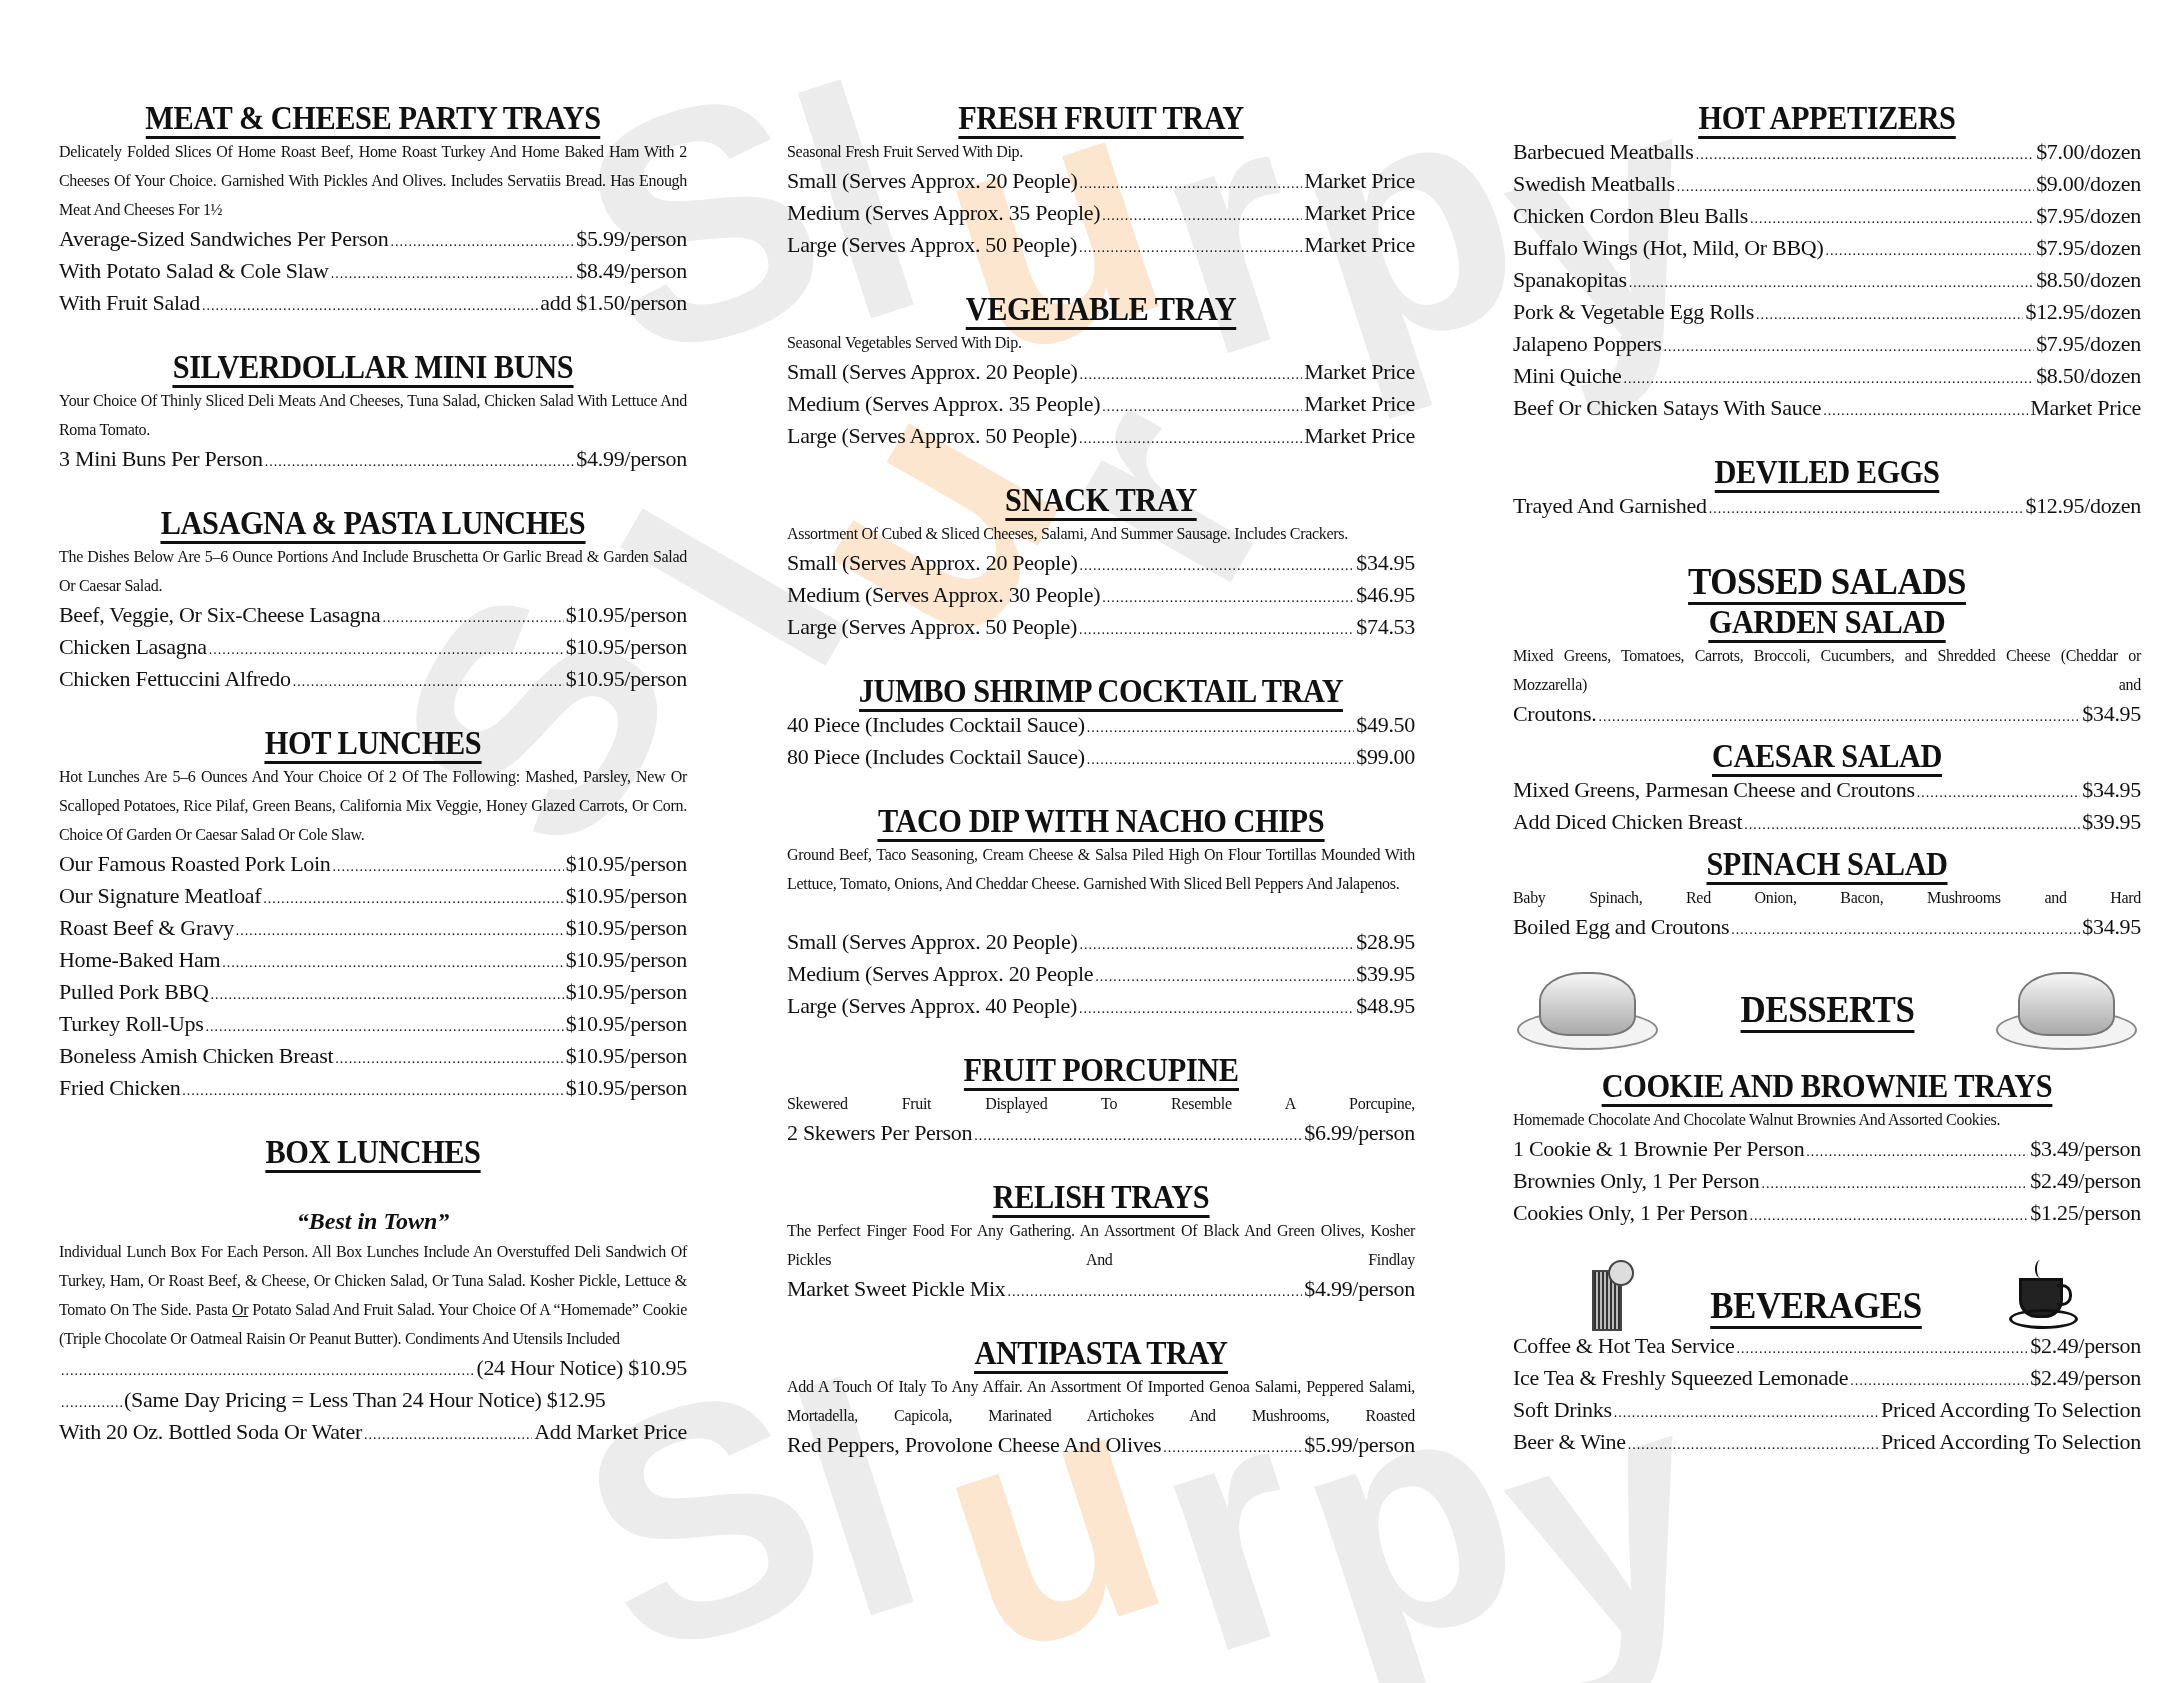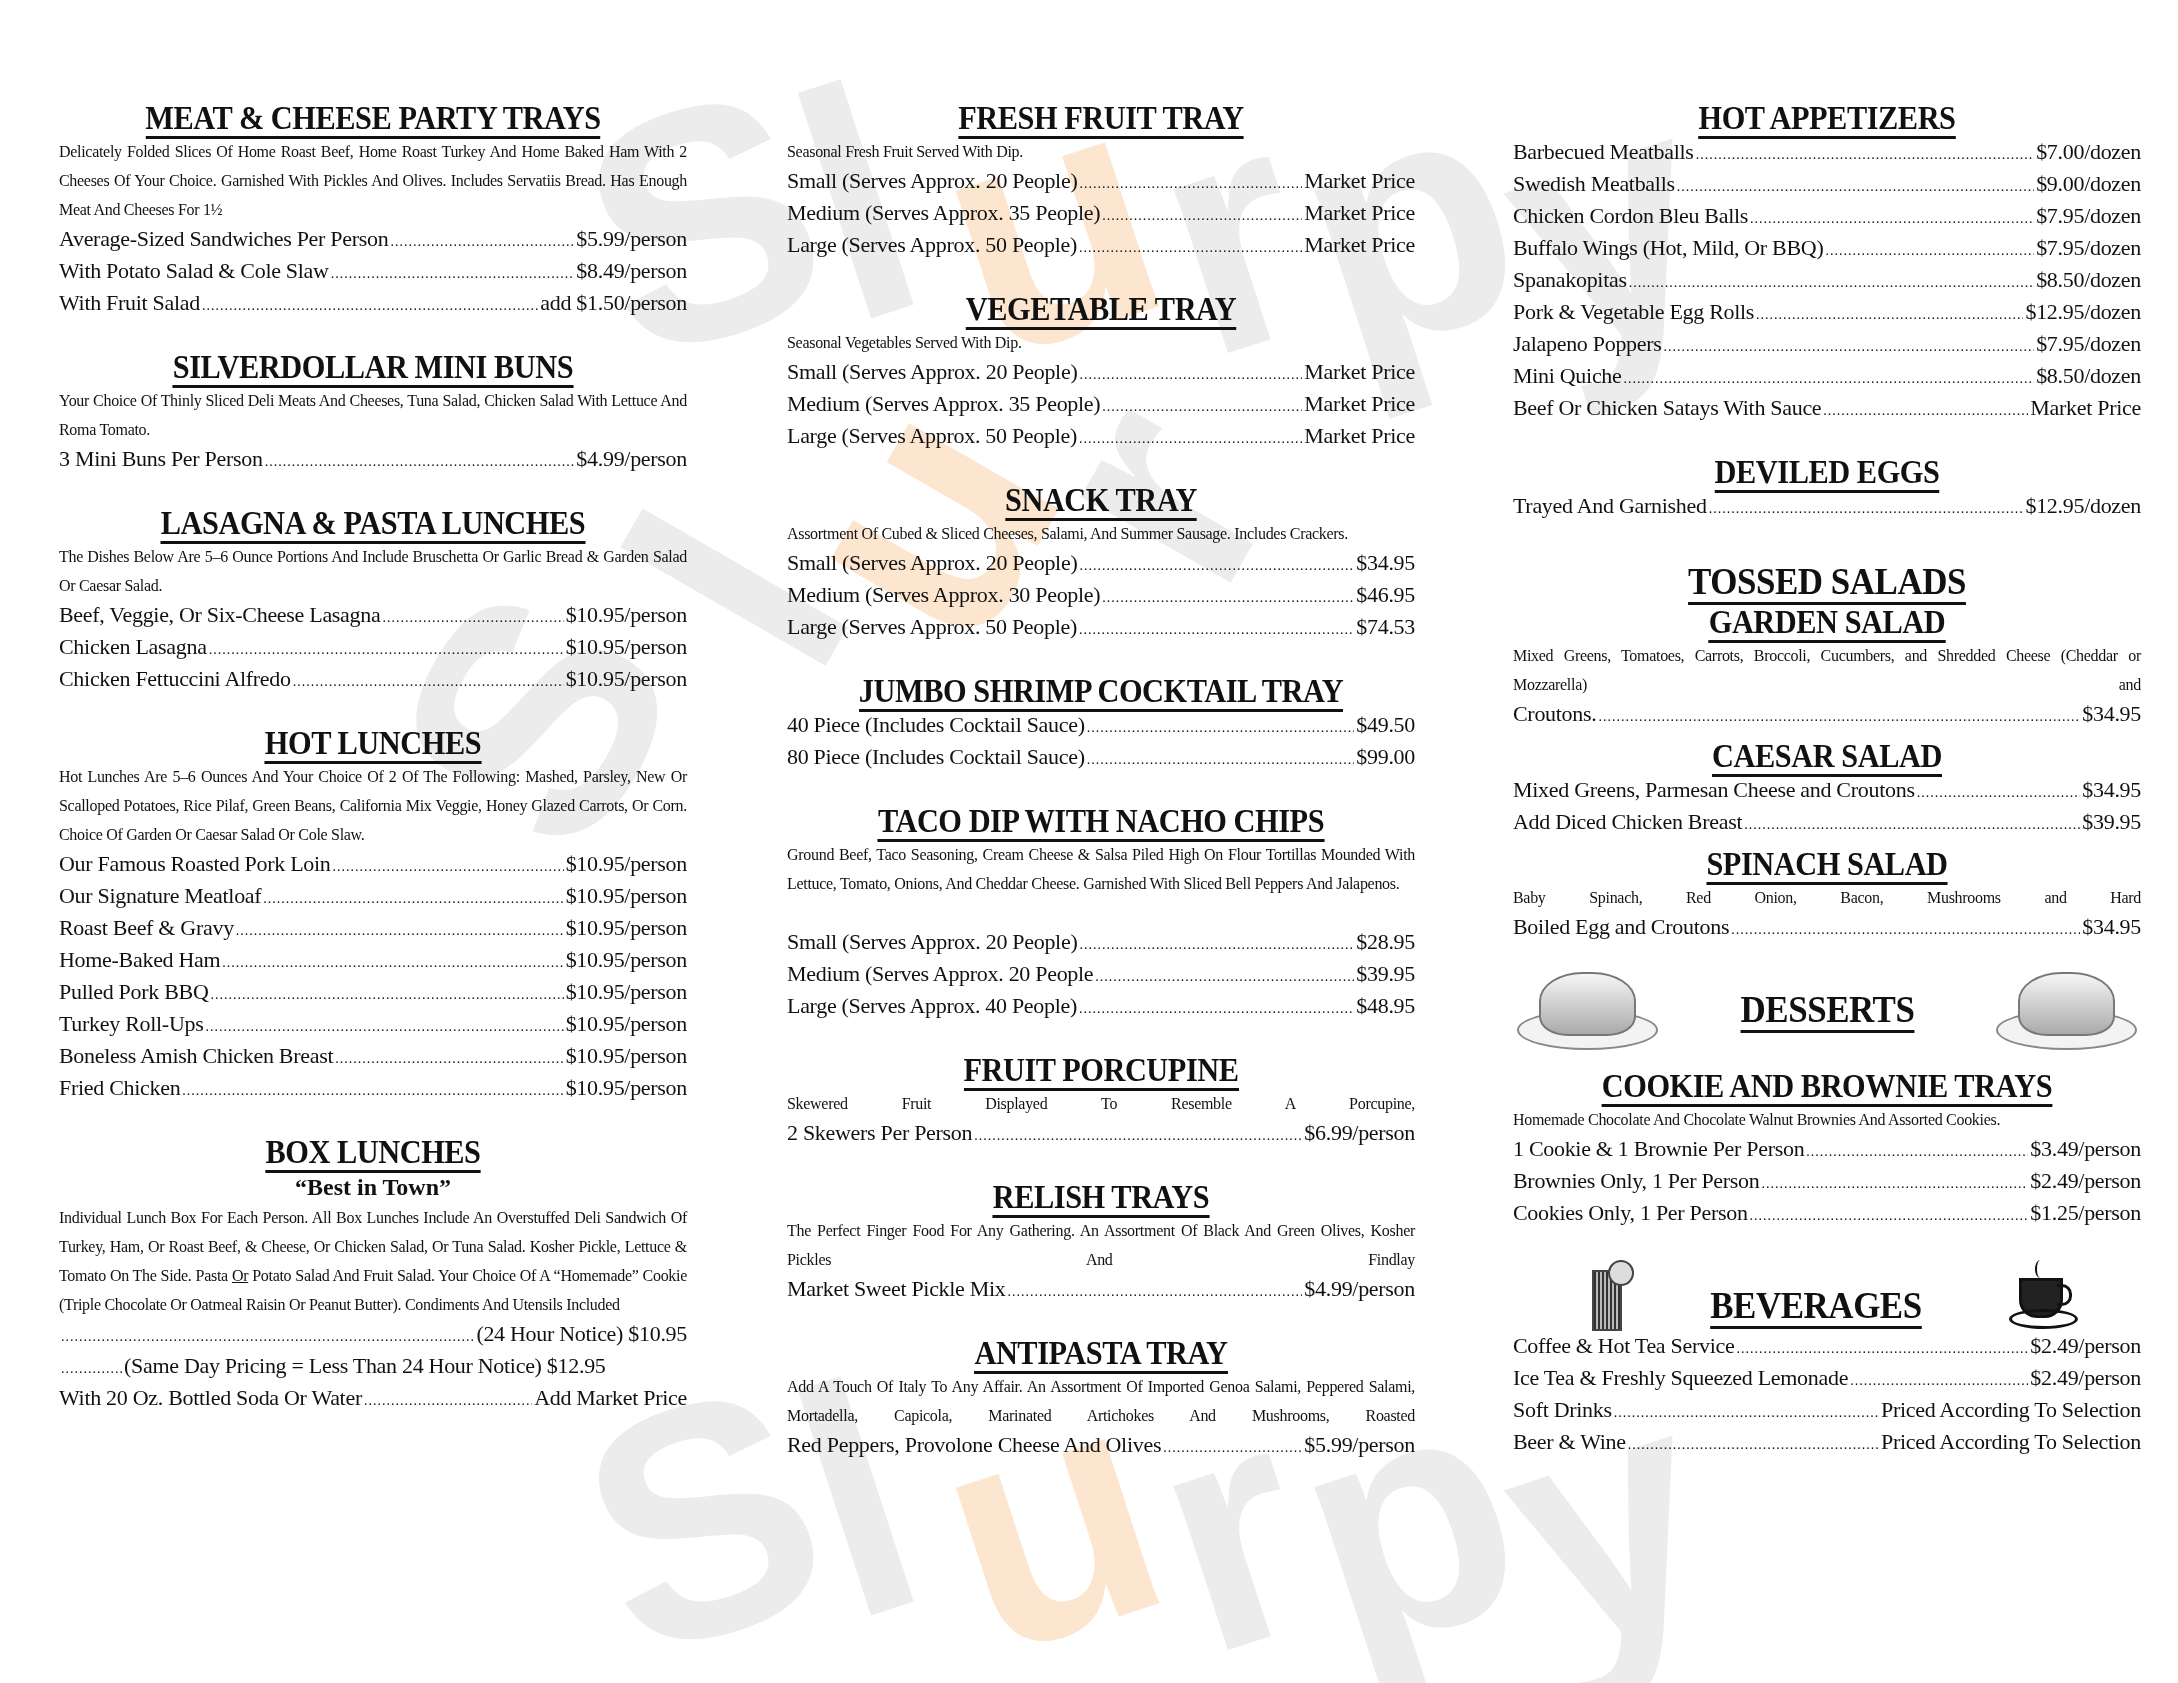--- a/index.html
+++ b/index.html
@@ -14,21 +14,21 @@
   .col-left { left:59px; }
   .col-mid { left:787px; }
   .col-right { left:1513px; }
   .section { margin-bottom:28px; }
   .heading {
     text-align:center; font-weight:bold; font-size:33px; line-height:38px;
     letter-spacing:-0.5px; transform:scaleX(0.92);
   }
   .heading span { border-bottom:3px solid #111; padding-bottom:0; }
   .heading.big { font-size:38px; line-height:44px; }
-  .subheading { text-align:center; font-weight:bold; font-size:24px; line-height:32px; }
+  .subheading { text-align:center; font-style:italic; font-weight:bold; font-size:24px; line-height:32px;margin-top:34px; }
   .desc { font-size:16px; line-height:29px; text-align:justify; text-align-last:left; letter-spacing:-0.3px; }
   .row { display:flex; align-items:baseline; font-size:22px; line-height:29px; letter-spacing:-0.3px; white-space:nowrap; }
   .row .name { flex:0 0 auto; }
   .row .dots { flex:1 1 auto; overflow:hidden; margin:0 2px; }
   .row .dots::before { content:"........................................................................................................................................................................................................"; letter-spacing:1px; font-size:14px; }
   .row .price { flex:0 0 auto; }
   .spacer { height:29px; }
   .desserts-banner { display:flex; align-items:center; justify-content:space-between; height:109px; margin-bottom:4px; }
   .cake-icon { width:149px; height:94px; position:relative; }
   .cake-icon .plate { position:absolute; left:4px; right:4px; bottom:6px; height:36px; border-radius:50%; border:2px solid #888; background:#f3f3f3; }

